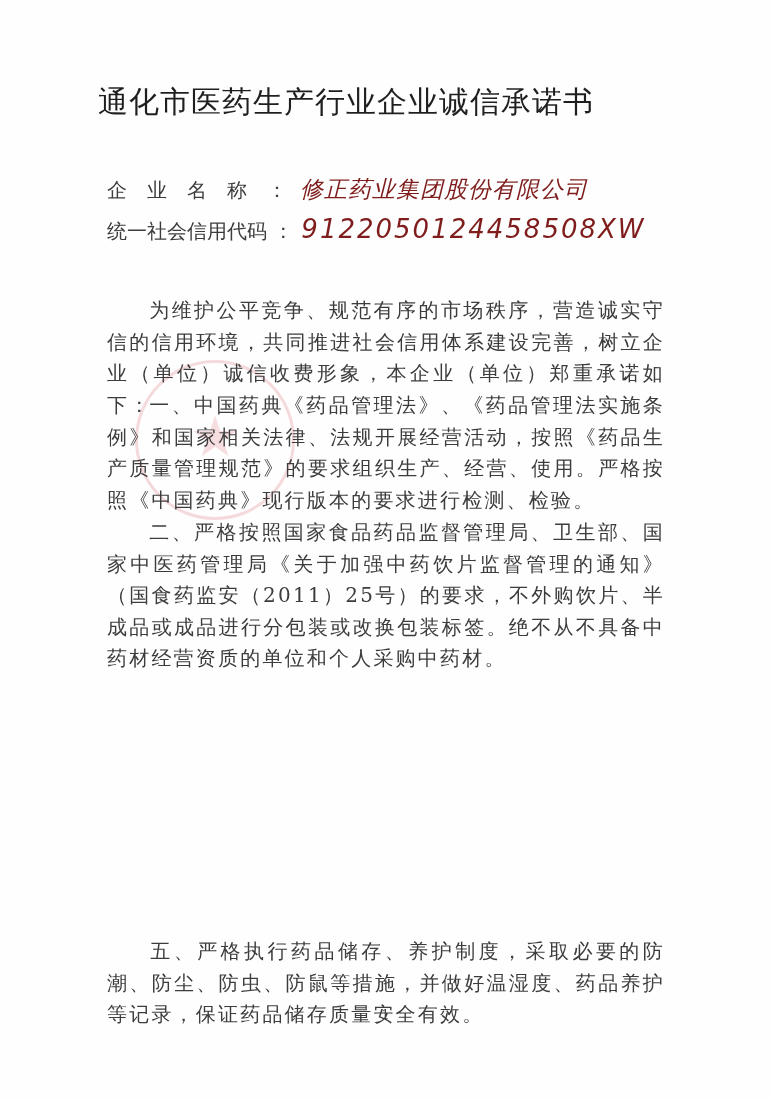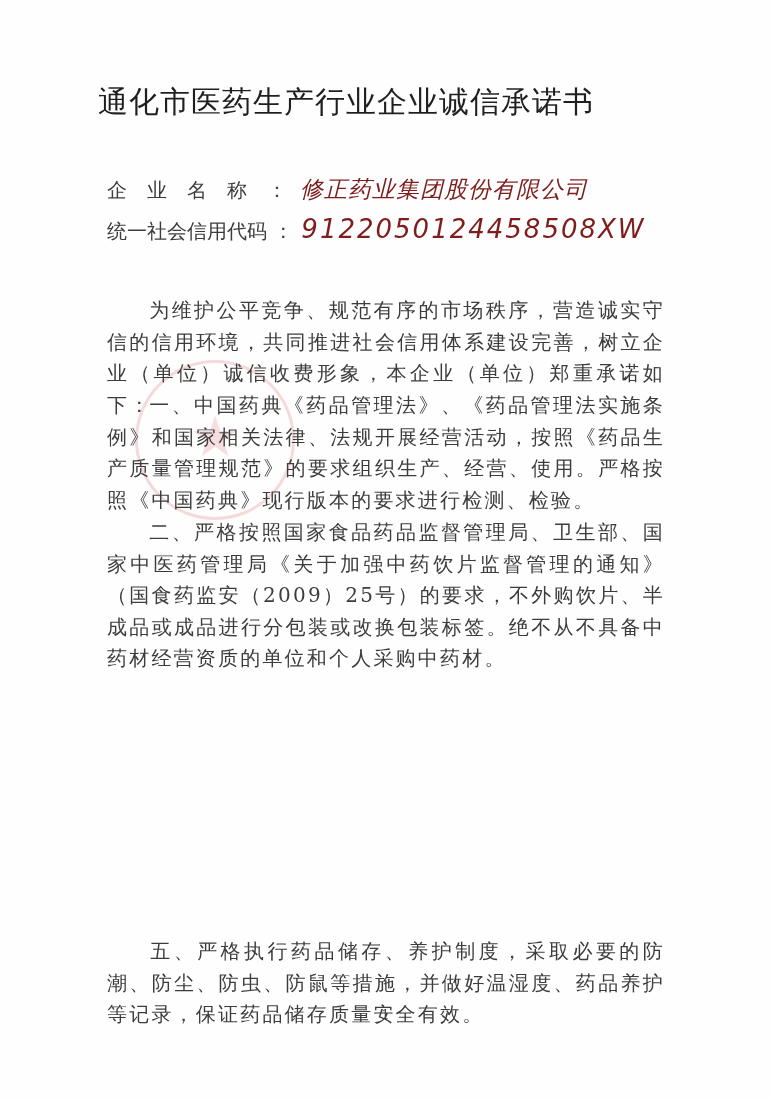--- a/index.html
+++ b/index.html
@@ -47,17 +47,17 @@
   <div class="field name" style="top:174px;">
     <span class="label">企业名称：</span><span class="hand">修正药业集团股份有限公司</span>
   </div>
 
   <div class="field code" style="top:214px;">
     <span class="label">统一社会信用代码 ：</span><span class="hand">9122050124458508XW</span>
   </div>
 
   <div class="para" style="top:295px;"><span class="indent"></span><span>为维护公平竞争、规范有序的市场秩序，营造诚实守信的信用环境，共同推进社会信用体系建设完善，树立企业（单位）诚信收费形象，本企业（单位）郑重承诺如下：</span></div>
   <div class="para" style="top:390px;"><span class="indent"></span><span>一、中国药典《药品管理法》、《药品管理法实施条例》和国家相关法律、法规开展经营活动，按照《药品生产质量管理规范》的要求组织生产、经营、使用。严格按照《中国药典》现行版本的要求进行检测、检验。</span></div>
-  <div class="para" style="top:517px;"><span class="indent"></span><span>二、严格按照国家食品药品监督管理局、卫生部、国家中医药管理局《关于加强中药饮片监督管理的通知》（国食药监安（2009）25号）的要求，不外购饮片、半成品或成品进行分包装或改换包装标签。绝不从不具备中药材经营资质的单位和个人采购中药材。</span></div>
+  <div class="para" style="top:517px;"><span class="indent"></span><span>二、严格按照国家食品药品监督管理局、卫生部、国家中医药管理局《关于加强中药饮片监督管理的通知》（国食药监安（2011）25号）的要求，不外购饮片、半成品或成品进行分包装或改换包装标签。绝不从不具备中药材经营资质的单位和个人采购中药材。</span></div>
   <div class="para" style="top:898px;margin-top:38px;"><span class="indent"></span><span>五、严格执行药品储存、养护制度，采取必要的防潮、防尘、防虫、防鼠等措施，并做好温湿度、药品养护等记录，保证药品储存质量安全有效。</span></div>
 
   <div class="page-num">1</div>
 </div>
 
 </body></html>

